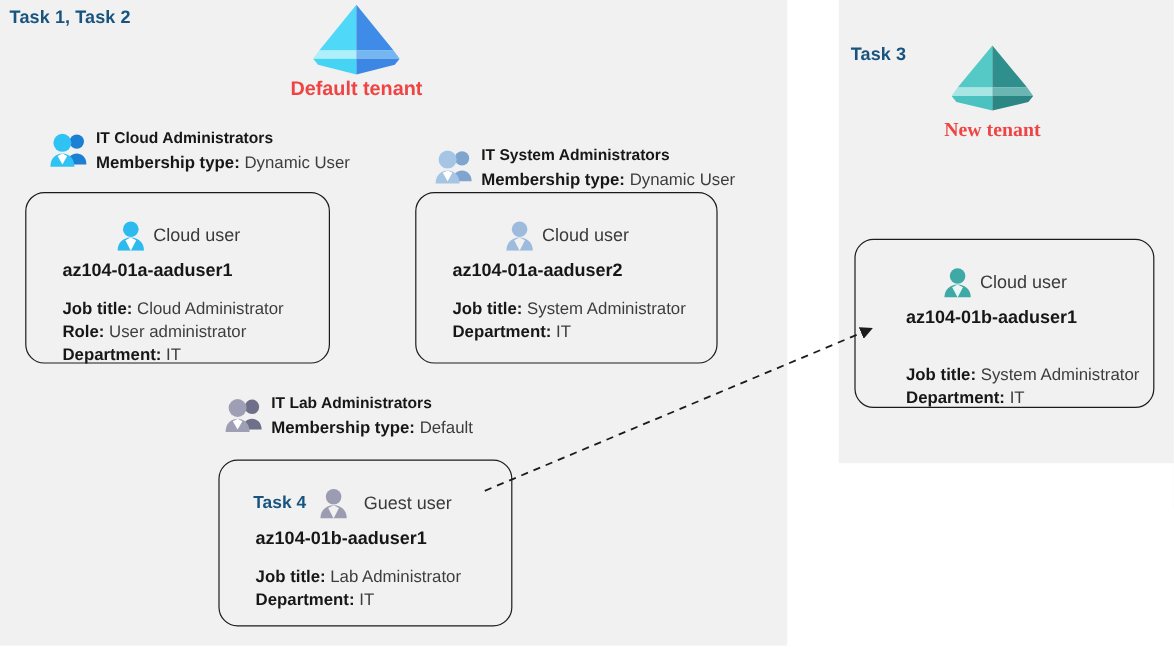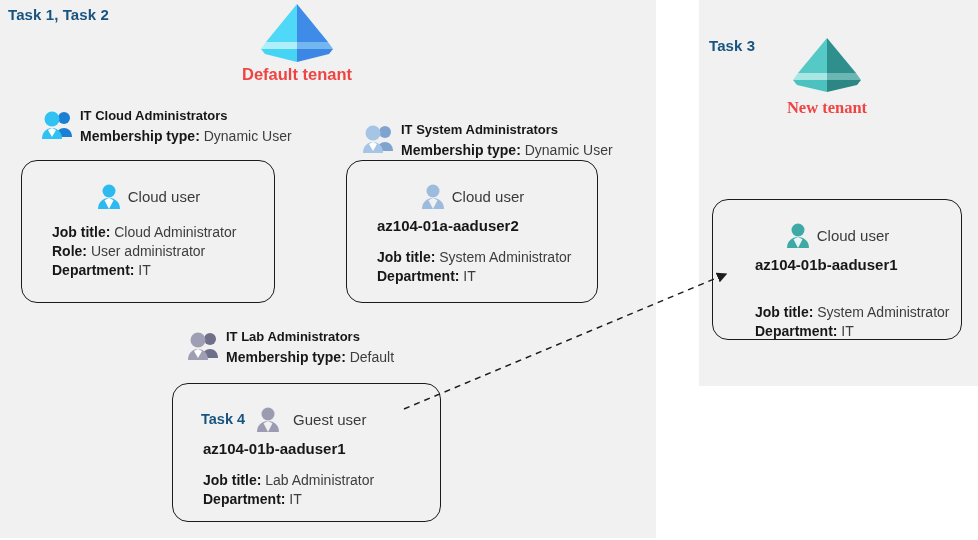--- a/index.html
+++ b/index.html
@@ -214,20 +214,21 @@
   <div class="card-head">
     <span class="person" style="width:26px;height:26px;">
       <svg width="26" height="26" viewBox="0 0 26 26" aria-hidden="true">
         <circle cx="13" cy="8" r="6.5" fill="#2DBBEF"></circle>
         <path d="M2 26c0-7 5-11 11-11s11 4 11 11z" fill="#2DBBEF"></path>
         <path d="M13 15l-4.5 2.3L13 26l4.5-8.7z" fill="#ffffff"></path>
       </svg>
     </span>
     <span class="card-type">Cloud user</span>
   </div>
+  <div class="card-user">az104-01a-aaduser1</div>
   <div class="card-attrs">
     <div class="row"><b>Job title:</b> <span>Cloud Administrator</span></div>
     <div class="row"><b>Role:</b> <span>User administrator</span></div>
     <div class="row"><b>Department:</b> <span>IT</span></div>
   </div>
 </div>
 
 <div class="card" id="card-aaduser2" style="left:346px; top:160px; width:252px; height:143px;">
   <div class="card-head">
     <span class="person" style="width:26px;height:26px;">
@@ -239,21 +240,21 @@
     </span>
     <span class="card-type">Cloud user</span>
   </div>
   <div class="card-user">az104-01a-aaduser2</div>
   <div class="card-attrs">
     <div class="row"><b>Job title:</b> <span>System Administrator</span></div>
     <div class="row"><b>Department:</b> <span>IT</span></div>
   </div>
 </div>
 
-<div class="card" id="card-guest" style="left:172px; top:383px; width:269px; height:139px;">
+<div class="card" id="card-guest" style="left:182px; top:383px; width:245px; height:139px;">
   <div class="card-head left-align">
     <span class="card-task">Task 4</span>
     <span class="person" style="width:26px;height:26px;">
       <svg width="26" height="26" viewBox="0 0 26 26" aria-hidden="true">
         <circle cx="13" cy="8" r="6.5" fill="#9B9CB2"></circle>
         <path d="M2 26c0-7 5-11 11-11s11 4 11 11z" fill="#9B9CB2"></path>
         <path d="M13 15l-4.5 2.3L13 26l4.5-8.7z" fill="#f1f1f1"></path>
       </svg>
     </span>
     <span class="card-type" style="margin-left:6px;">Guest user</span>

